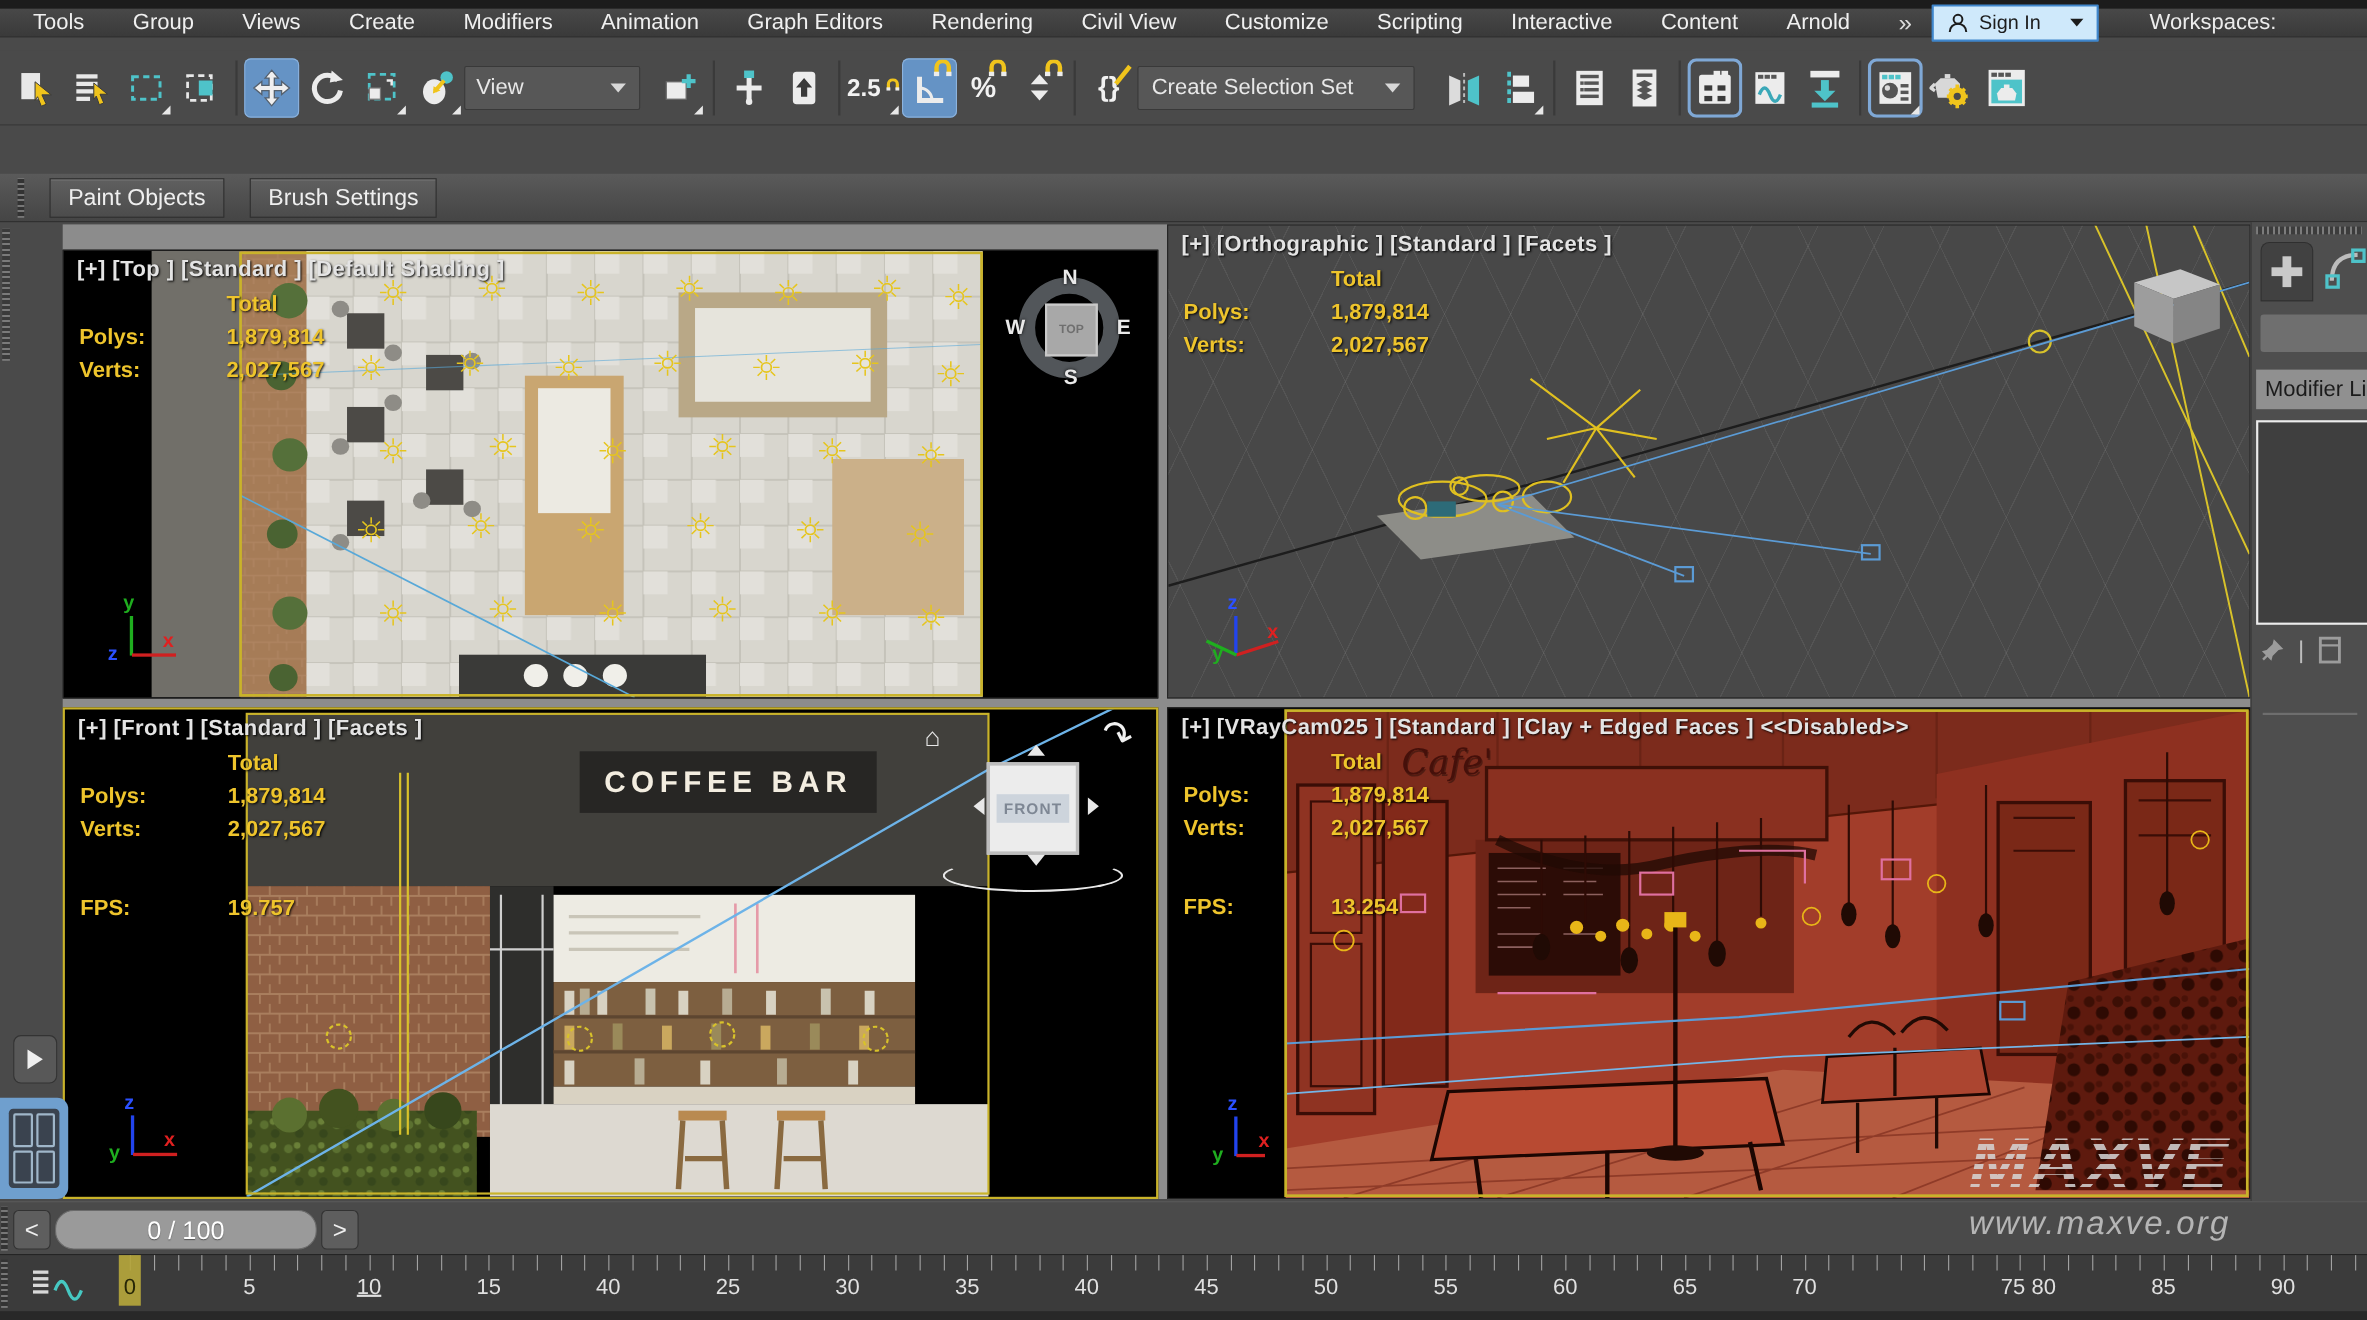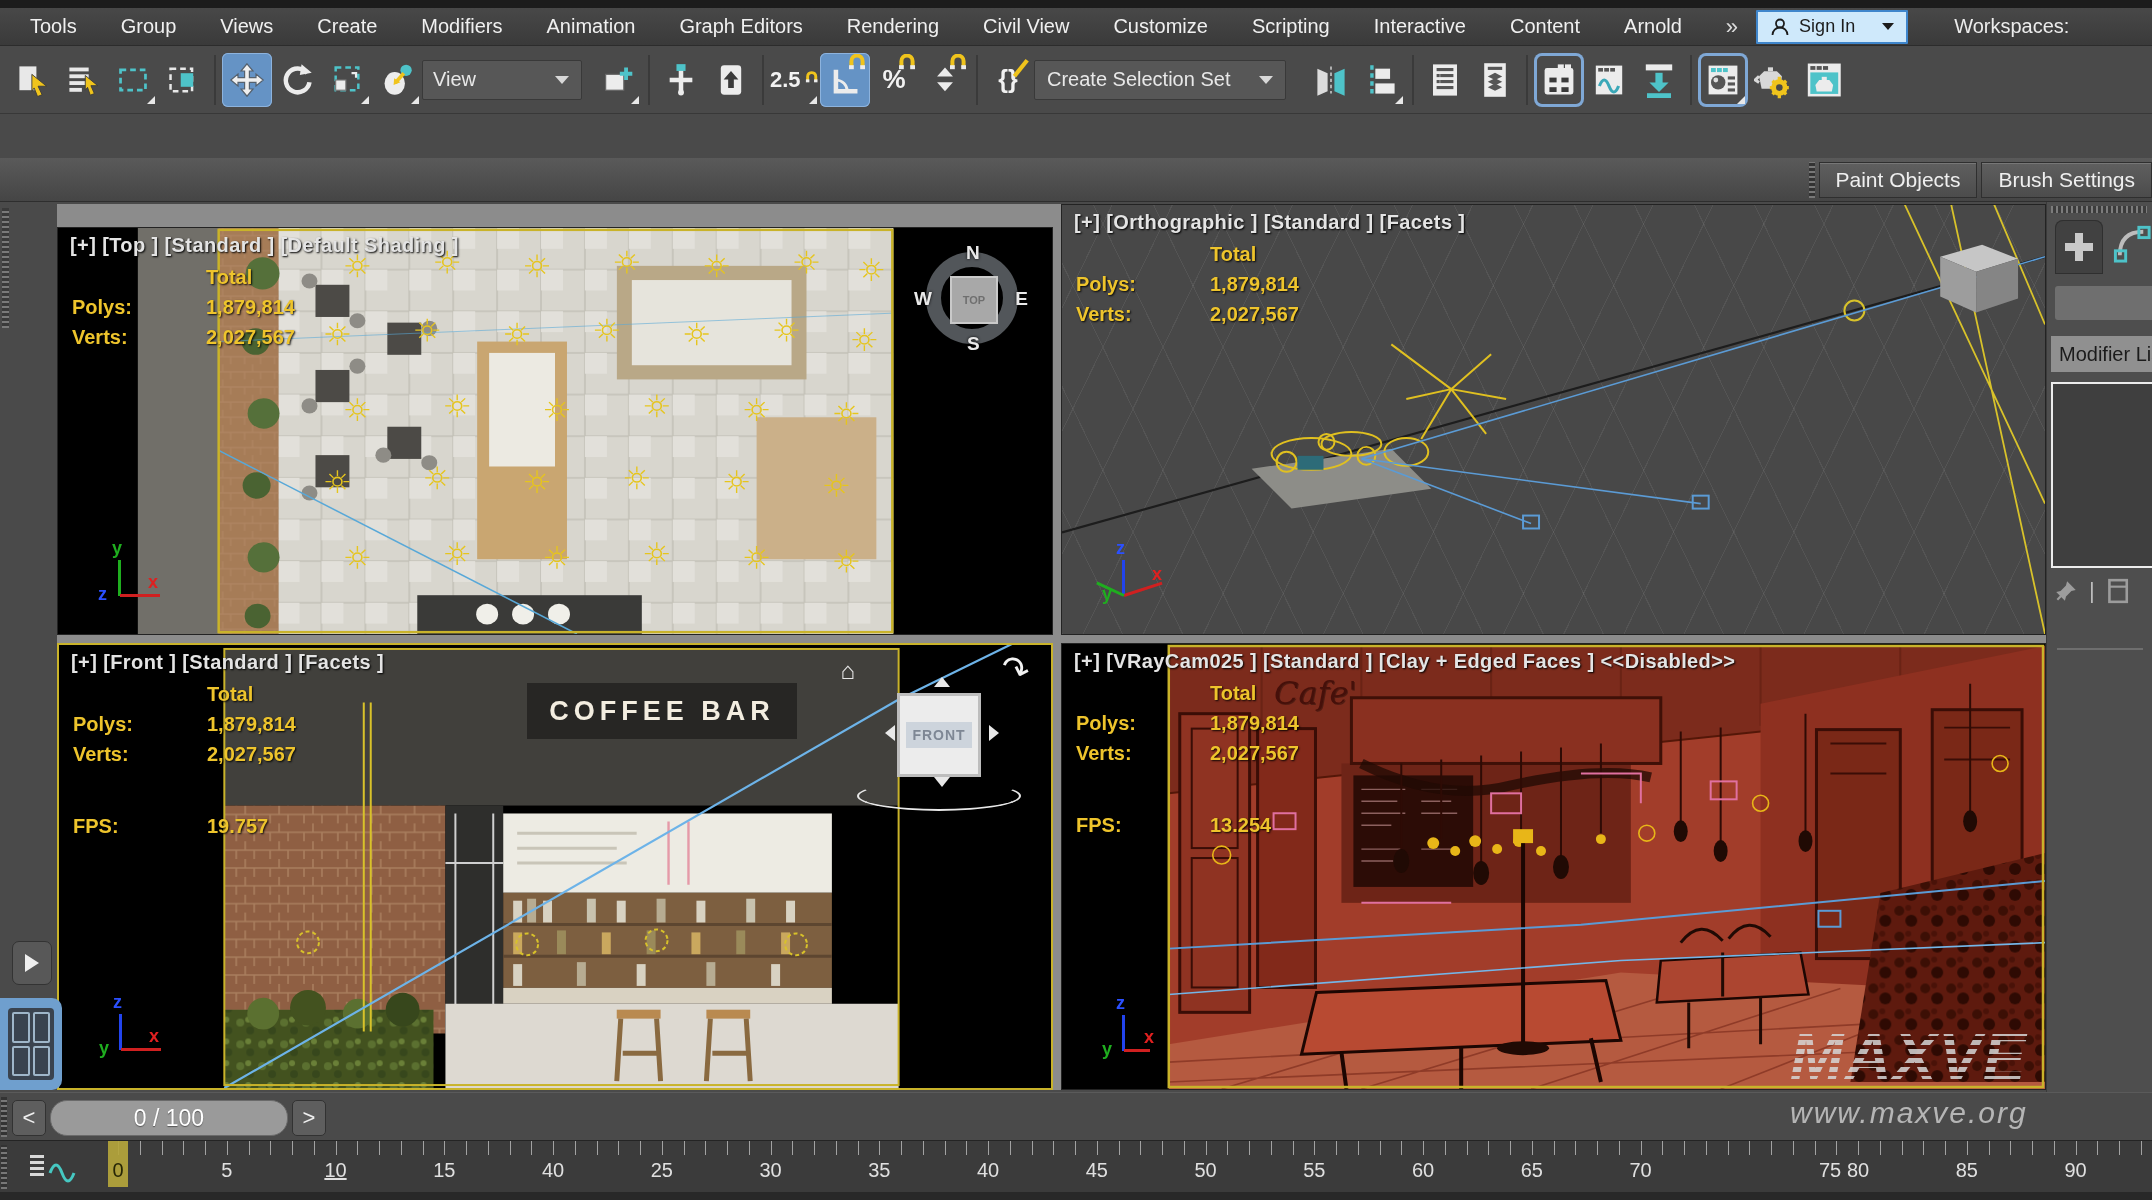--- a/index.html
+++ b/index.html
@@ -2,21 +2,21 @@
 <html><head>
 <meta charset="utf-8">
 <style>
   html,body{margin:0;padding:0;background:#222;}
   #root{position:relative;width:2152px;height:1200px;overflow:hidden;background:#4a4a4a;
         font-family:"Liberation Sans","DejaVu Sans",sans-serif;color:#e6e6e6;-webkit-user-select:none;}
   .abs{position:absolute;}
 
   
   #titlebar-strip{left:0;top:0;width:2152px;height:8px;background:#1c1c1c;}
-  #menubar{left:0;top:8px;width:2152px;height:38px;background:linear-gradient(#484848,#3a3a3a);
+  #menubar{left:0;top:8px;width:2152px;height:26px;background:linear-gradient(#484848,#3a3a3a);
            border-bottom:1px solid #2c2c2c;display:flex;align-items:center;padding-left:30px;box-sizing:border-box;}
   .menu-item{font-size:20px;color:#f0f0f0;margin-right:44px;white-space:nowrap;cursor:default;}
   #menu-overflow{font-size:22px;color:#dcdcdc;margin-right:18px;}
   #signin-btn{display:flex;align-items:center;gap:9px;background:#cfe9fb;border:2px solid #3f86cc;
               height:30px;padding:0 12px;color:#1c1c1c;font-size:18px;border-radius:1px;}
   #signin-caret{width:0;height:0;border-left:6px solid transparent;border-right:6px solid transparent;border-top:7px solid #1c1c1c;margin-left:18px;}
   #workspaces-label{font-size:20px;color:#ececec;margin-left:46px;white-space:nowrap;}
 
   
   #toolbar{left:0;top:46px;width:2152px;height:68px;background:#4a4a4a;border-bottom:1px solid #383838;
@@ -34,21 +34,21 @@
 
   
   #ribbon-tabs{left:0;top:114px;width:2152px;height:44px;background:#3d3d3d;display:flex;align-items:flex-end;padding-left:70px;box-sizing:border-box;}
   .rtab{font-size:21px;color:#cfcfcf;padding:8px 30px;margin-right:18px;}
   .rtab.active{background:linear-gradient(#686868,#4f4f4f);color:#fff;border-radius:4px 4px 0 0;box-shadow:inset 0 0 0 1px #2e2e2e;}
   #populate-menu-btn{display:flex;align-items:center;gap:8px;margin-left:30px;margin-bottom:8px;}
   #populate-menu-btn .sq{width:32px;height:26px;background:#ececec;border-radius:5px;display:flex;align-items:center;justify-content:center;}
   #populate-menu-btn .tri{width:0;height:0;border-left:7px solid transparent;border-right:7px solid transparent;border-top:8px solid #2c2c2c;}
   #populate-menu-btn .tri2{width:0;height:0;border-left:6px solid transparent;border-right:6px solid transparent;border-top:7px solid #d8d8d8;}
   #ribbon-sub{left:0;top:158px;width:2152px;height:44px;background:linear-gradient(#5a5a5a,#454545);border-bottom:1px solid #2e2e2e;
-              display:flex;align-items:center;padding-left:16px;box-sizing:border-box;gap:4px;justify-content:flex-end;}
+              display:flex;align-items:center;padding-left:16px;box-sizing:border-box;gap:23px;}
   .subtab{font-size:21px;color:#efefef;background:linear-gradient(#5f5f5f,#4c4c4c);border:1px solid #2f2f2f;
           box-shadow:inset 0 1px 0 #777;padding:5px 16px;}
   .handle-dots{background:repeating-linear-gradient(0deg,#777 0 2px,#333 2px 5px);width:6px;}
 
   
   #vp-grid{left:57px;top:204px;width:1989px;height:886px;background:#8c8c8c;display:grid;
            grid-template-columns:996px 8px 985px;grid-template-rows:431px 8px 447px;}
   .vp{position:relative;background:#000;overflow:hidden;border:1px solid #232323;box-sizing:border-box;}
   .vplabel{position:absolute;left:12px;top:6px;color:#e4e4e4;font-size:20px;font-weight:600;letter-spacing:.4px;
            text-shadow:1px 1px 2px #000;white-space:nowrap;z-index:6;}

